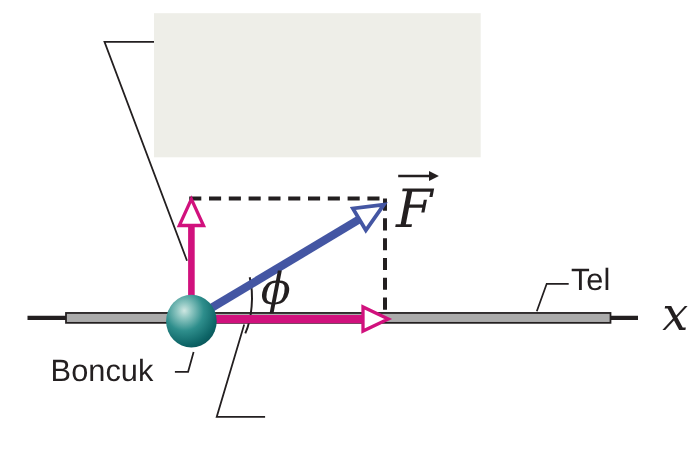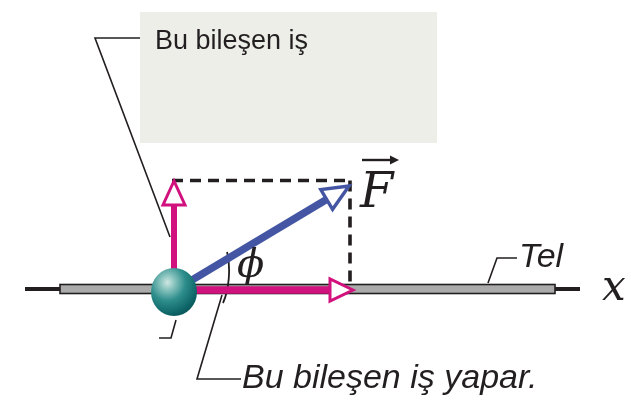--- a/index.html
+++ b/index.html
@@ -18,22 +18,22 @@
     box-sizing:border-box;
     padding:11px 0 0 15px;
   }
   .callout-box .line{
     display:block;
     font-size:27px;line-height:34px;
     color:#231f20;
   }
   .label{
     position:absolute;
-    font-size:34px;line-height:30px;
-    color:#231f20;white-space:nowrap;font-style:italic;
+    font-size:28px;line-height:30px;
+    color:#231f20;white-space:nowrap;
   }
   .math{
     font-family:"DejaVu Serif", serif;
     font-style:italic;
     line-height:1;
   }
   .label-does-work{left:242px;top:361px;}
   .label-boncuk{left:46px;top:322px;}
   .label-tel{left:519px;top:240px;}
   .label-x{left:602px;top:265px;font-size:42px;}
@@ -81,25 +81,24 @@
 
     <ellipse cx="174" cy="292" rx="23" ry="24" fill="url(#beadGrad)"></ellipse>
 
     <g>
       <line x1="362" y1="160" x2="392" y2="160" stroke-width="2.4" stroke="#231f20"></line>
       <polygon points="399,160 390,155.5 390,164.5" fill="#231f20"></polygon>
     </g>
   </svg>
 
   <div class="callout-box">
-    <span class="line">Bu bileşen iş</span>
   </div>
 
-  <div class="label label-does-work">Bu bileşen iş yapar.</div>
 
+  <div class="label label-boncuk">Boncuk</div>
 
   <div class="label label-tel">Tel</div>
 
   <div class="label math label-x">x</div>
 
   <div class="label math label-phi">ϕ</div>
 
   <div class="label math label-f">F</div>
 
 </div>

